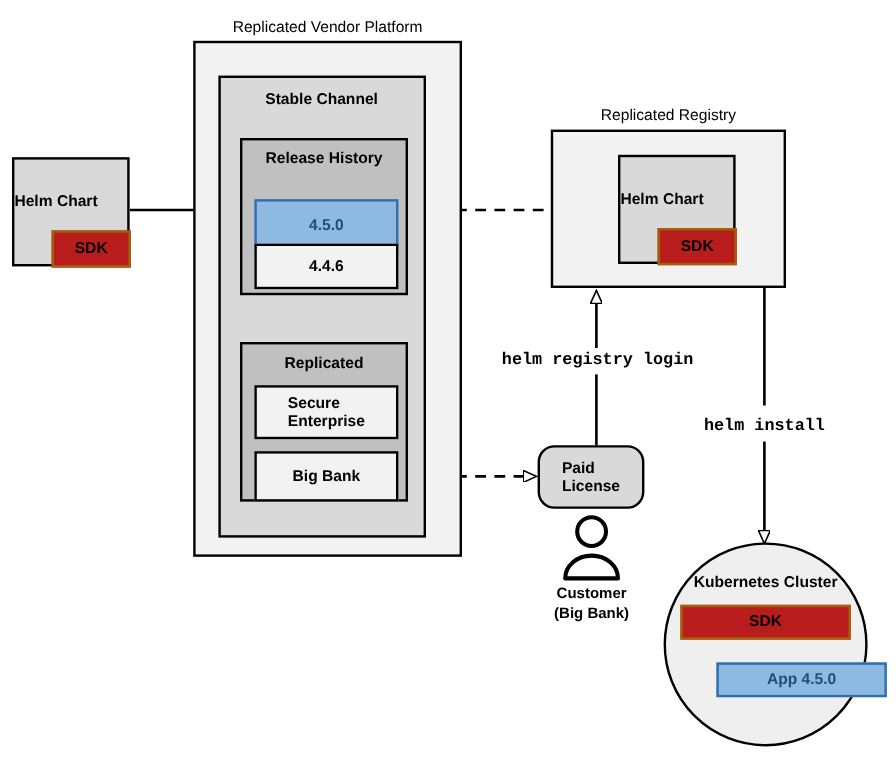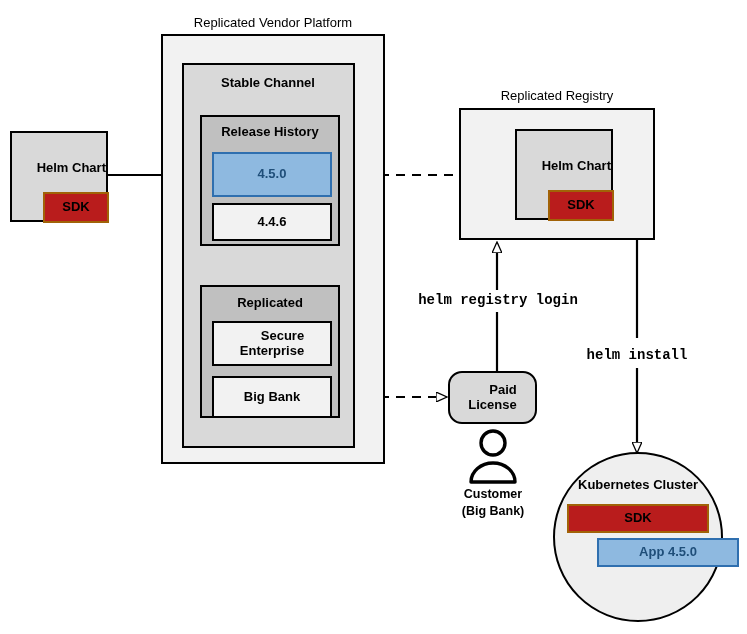--- a/index.html
+++ b/index.html
@@ -5,33 +5,33 @@
 <style>
   html,body{margin:0;padding:0;background:#ffffff;}
   body{
     width:747px;height:634px;position:relative;overflow:hidden;
     font-family:"Liberation Sans",sans-serif;
     color:#000000;
   }
   #diagram{position:absolute;left:0;top:0;width:747px;height:634px;}
 
   .node{position:absolute;box-sizing:border-box;display:flex;
-        align-items:center;justify-content:center;text-align:right;}
+        align-items:center;justify-content:center;text-align:left;}
   .lbl{position:absolute;box-sizing:border-box;display:flex;
        align-items:center;justify-content:center;text-align:center;
        white-space:pre;}
 
   
   .box-outer{background:#F2F2F2;border:2px solid #000000;}
   .box-mid{background:#D9D9D9;border:2px solid #000000;}
   .box-inner{background:#C0C0C0;border:2px solid #000000;}
   .box-white{background:#F2F2F2;border:2px solid #000000;}
   .box-plain-white{background:#b91c1c;border:2px solid #a16207;}
   .box-gray{background:#D9D9D9;border:2px solid #000000;}
-  .box-blue{background:#8EB9E0;border:2px solid #2F6FAF;color:#1F4E79;}
+  .box-blue{background:#8EB9E0;border:2px solid #2F6FAF;color:#1F4E79;margin-top:14px;}
 
   .circle{background:#EFEFEF;border:2.5px solid #000000;border-radius:50%;}
 
   .t-title{font-weight:normal;font-size:13px;}
   .t-hdr{font-weight:bold;font-size:13px;}
   .t-body{font-weight:bold;font-size:13px;line-height:1.15;}
   .t-small{font-weight:bold;font-size:12.5px;}
   .t-mono{font-family:"Liberation Mono",monospace;font-weight:bold;font-size:14px;
           letter-spacing:0px;}
 </style>

